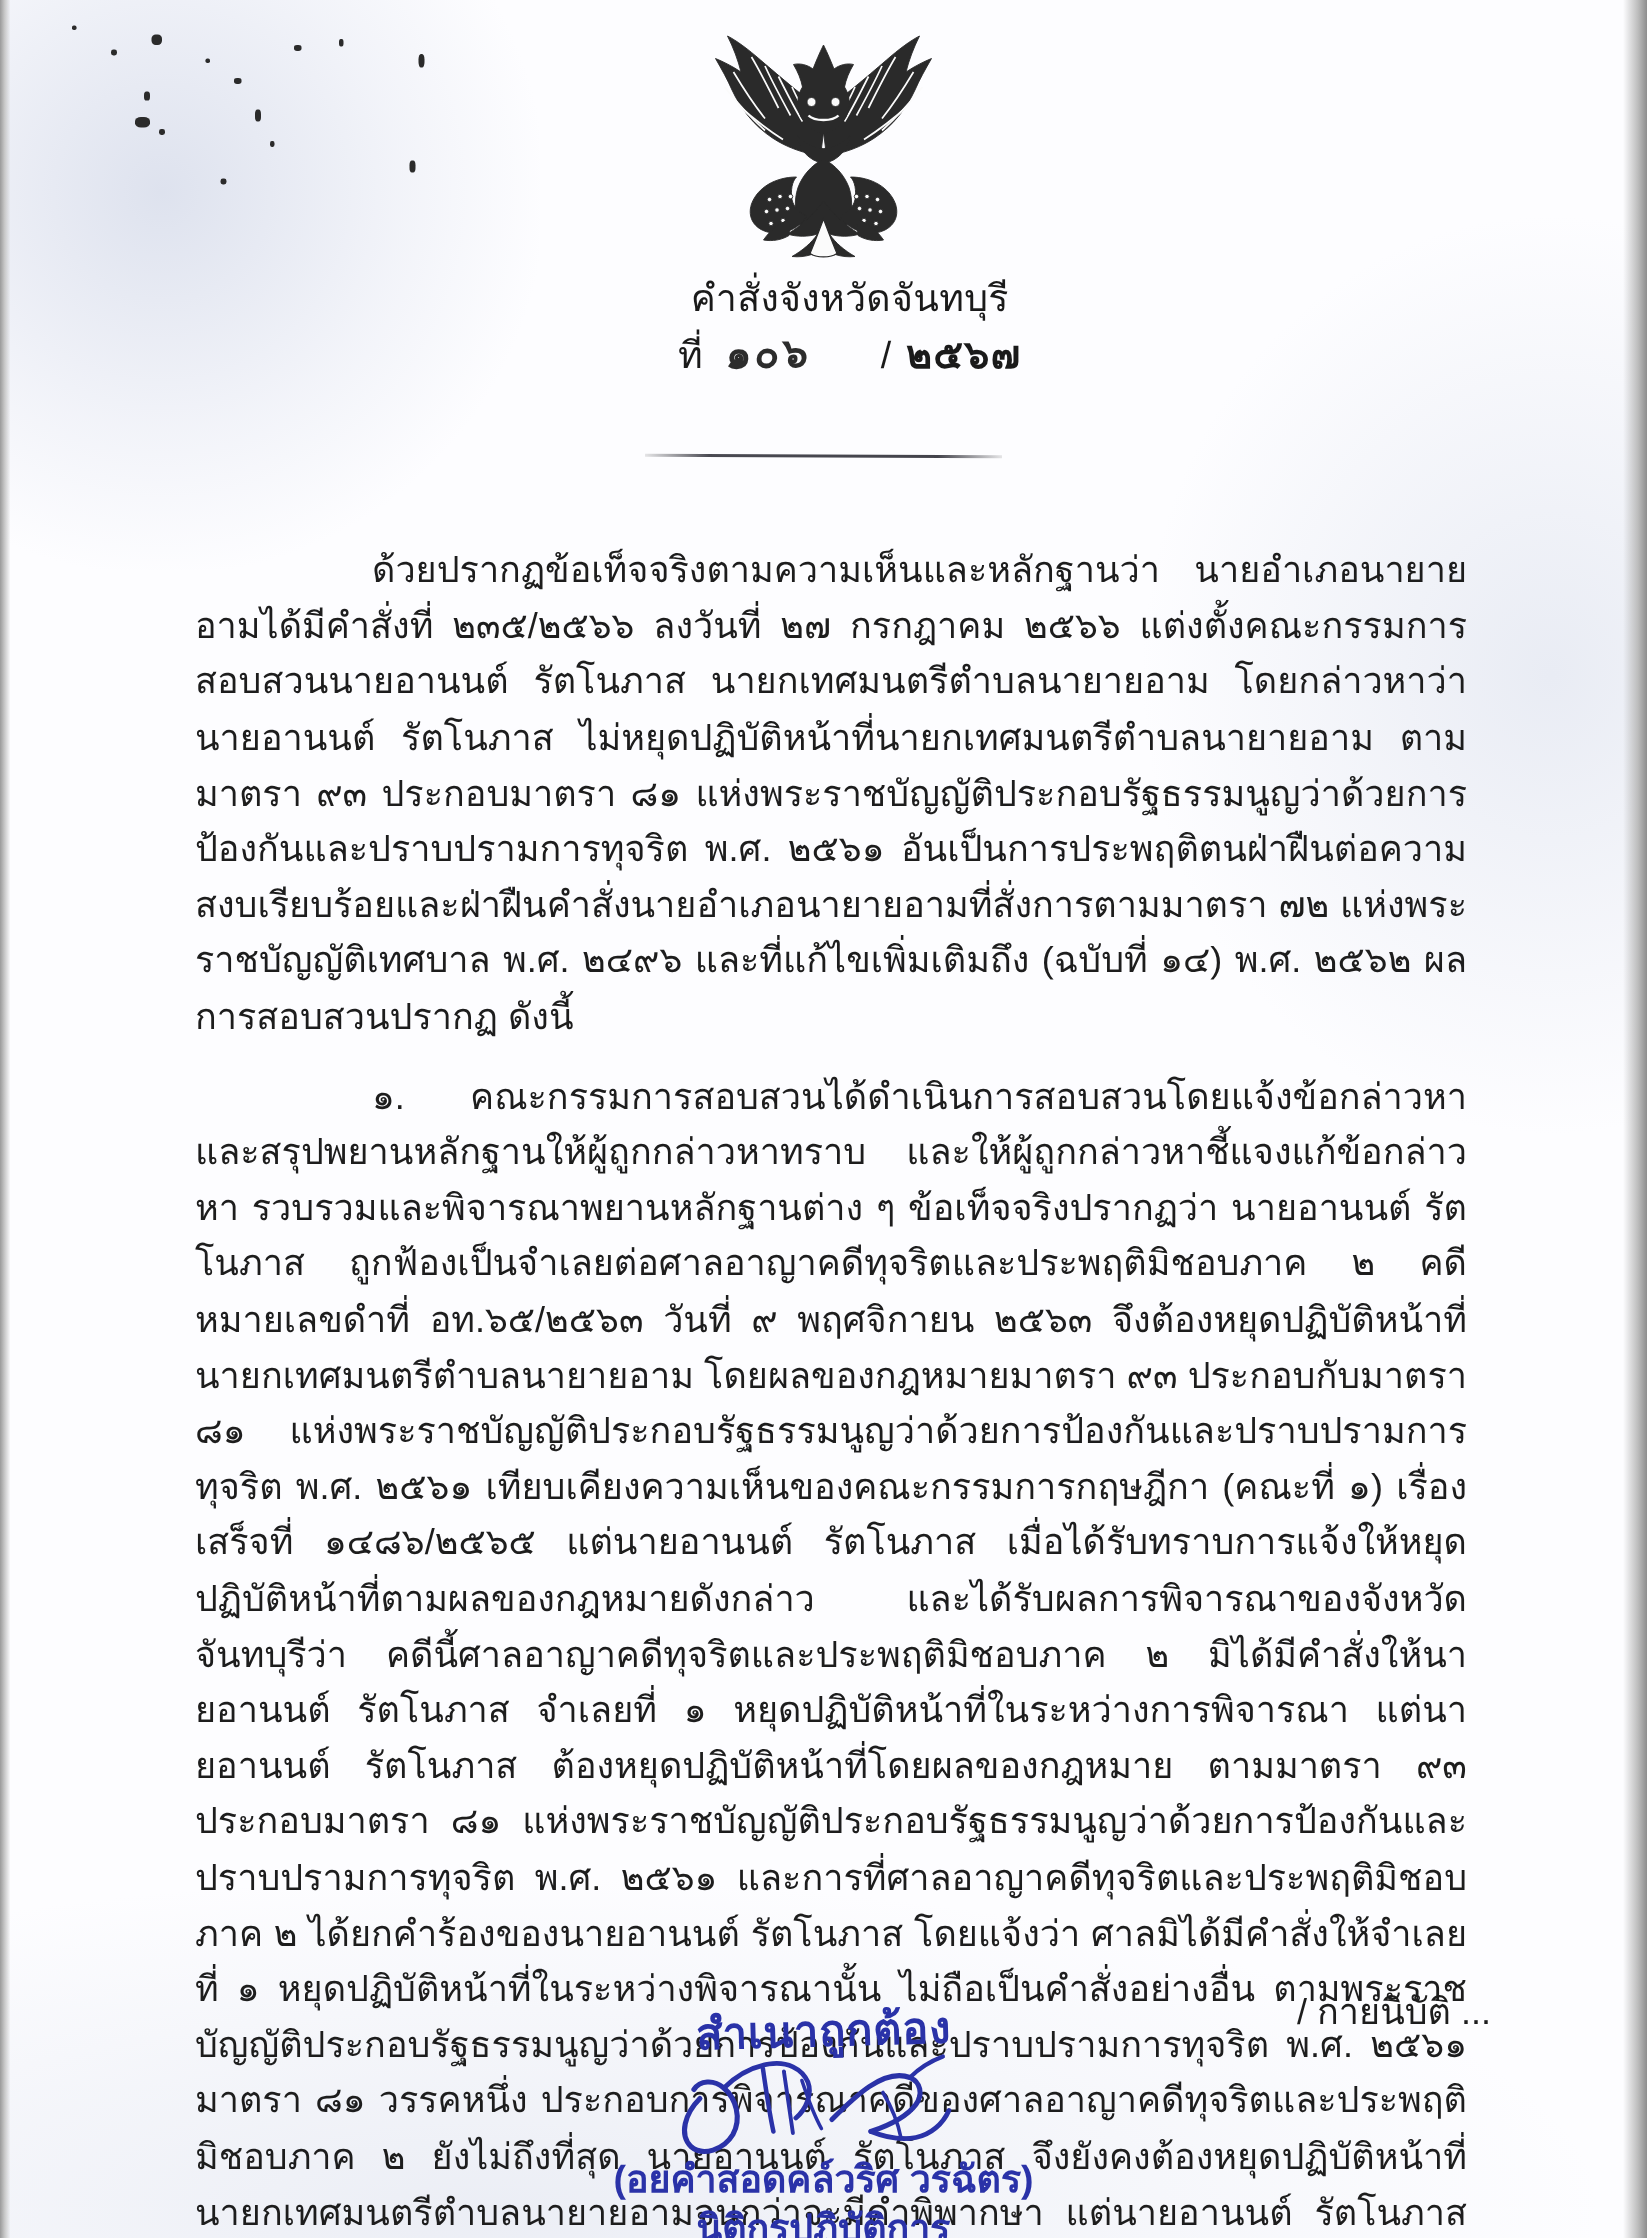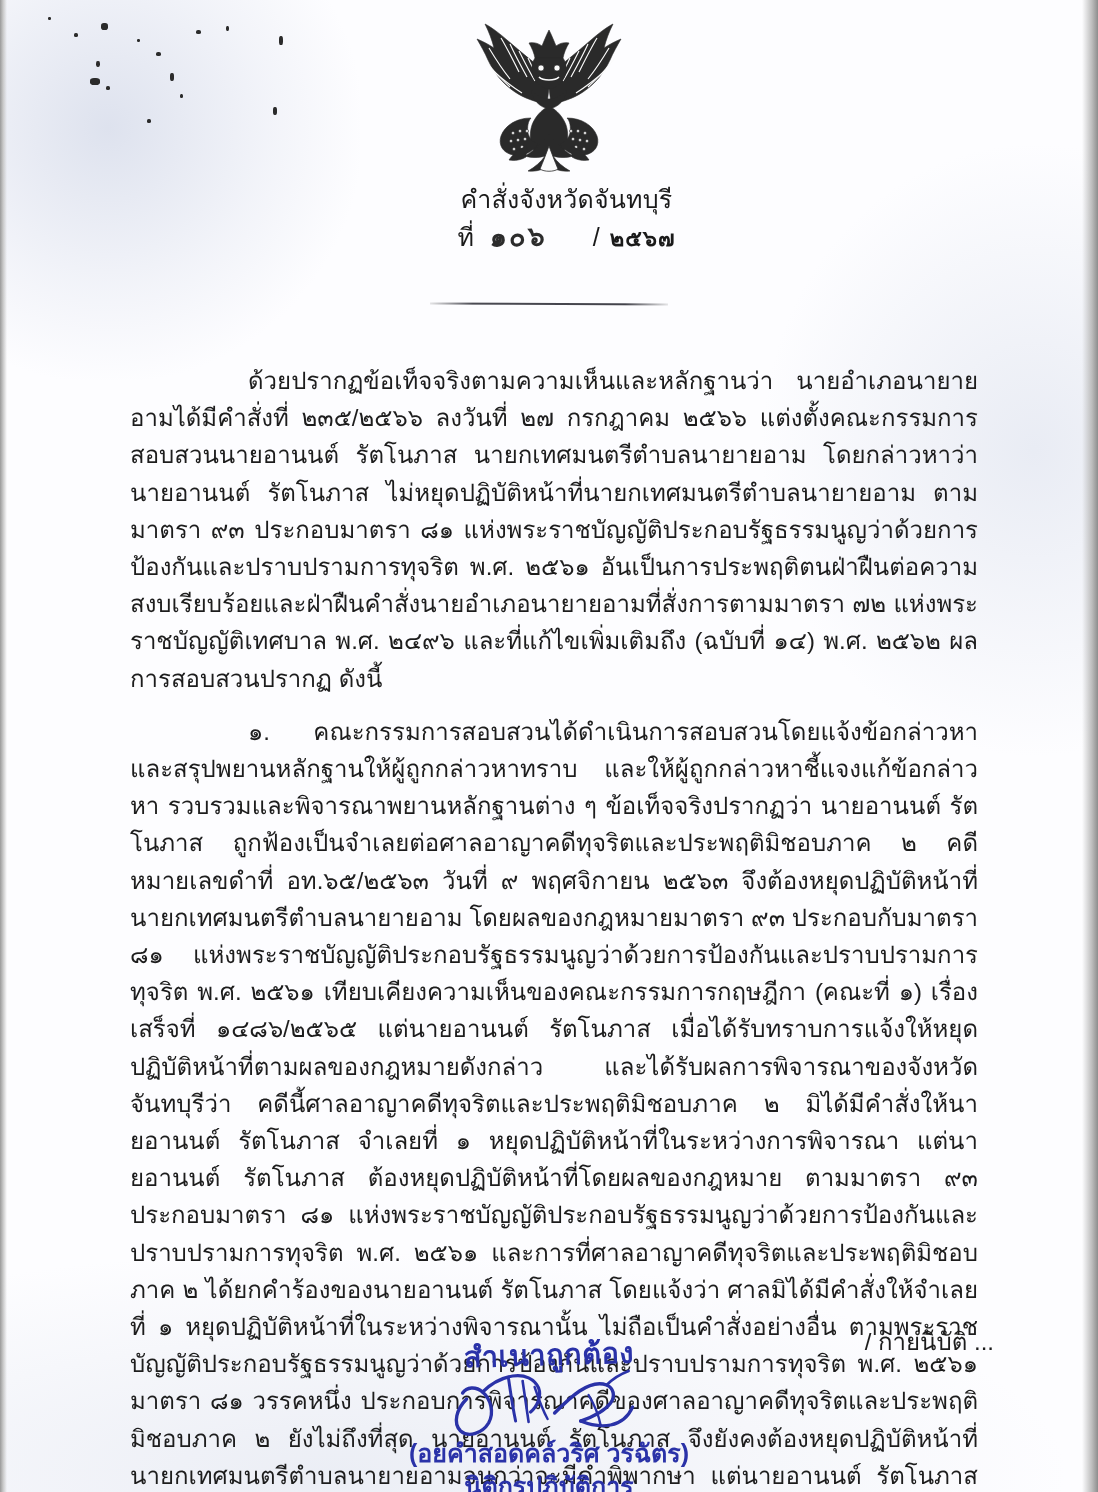--- a/index.html
+++ b/index.html
@@ -98,21 +98,21 @@
     font-size: 27px;
     font-weight: 700;
     color: #2c2c2c;
     transform: skewX(-4deg) rotate(-1.2deg);
     display: inline-block;
     letter-spacing: 2px;
   }
   .h-num-sep { margin: 0 10px 0 46px; }
   .h-num-year {
     font-family: "DejaVu Sans", sans-serif;
-    font-size: 22px;
+    font-size: 26px;
     font-weight: 700;
     letter-spacing: 1px;
     text-align: right;
   }
   .h-subject {
     font-size: 24.5px;
     line-height: 36px;
     margin-top: 6px;
   }
 

